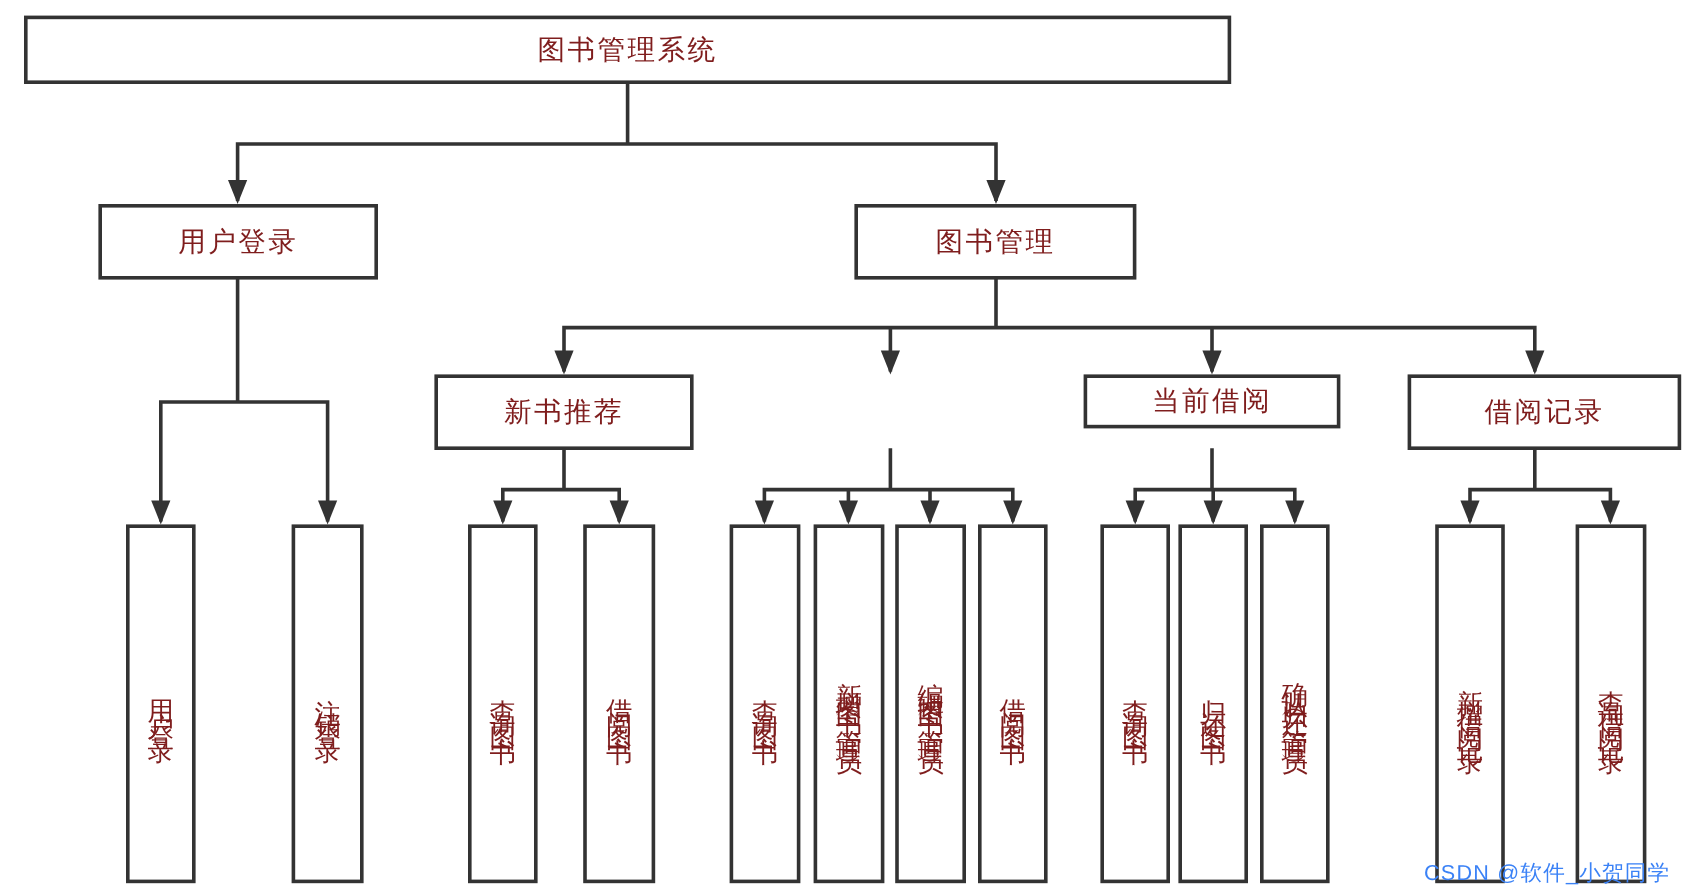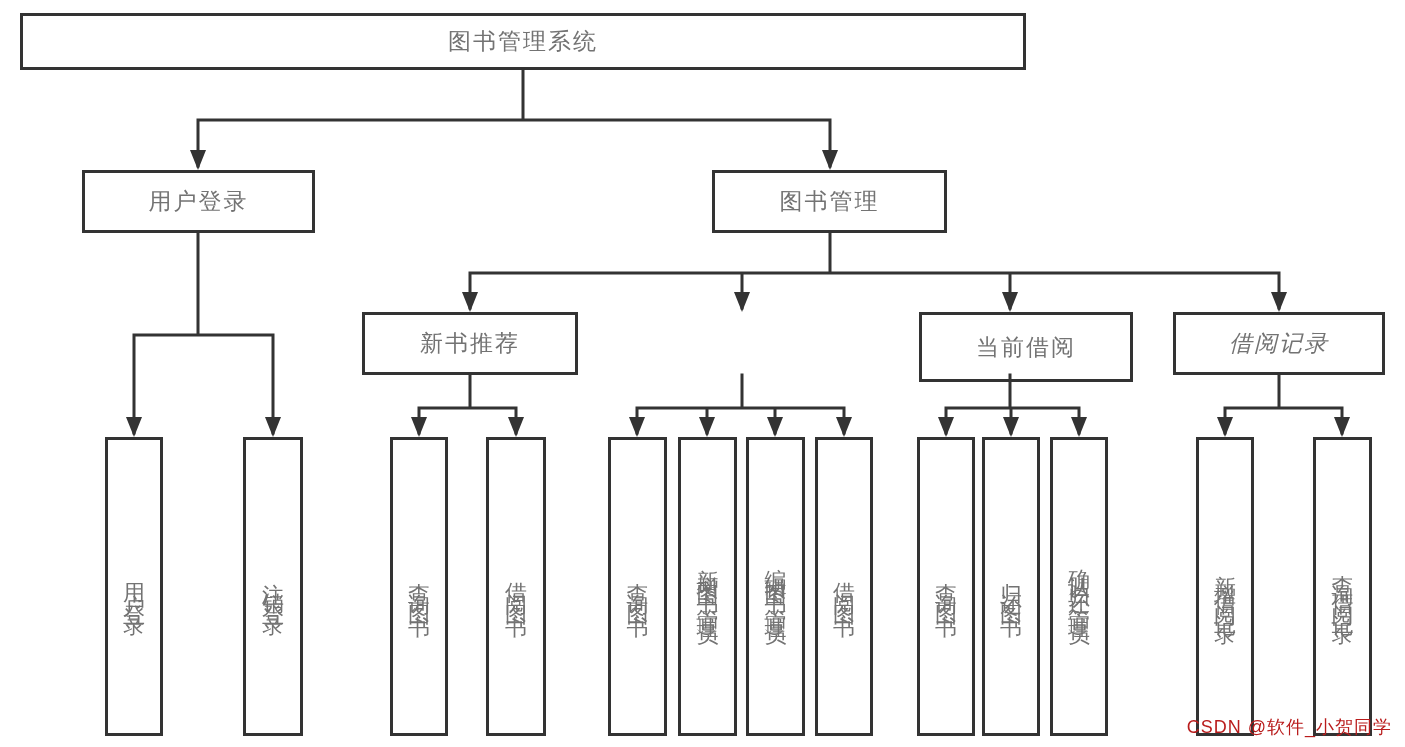--- a/index.html
+++ b/index.html
@@ -28,53 +28,53 @@
   .node {
     position: absolute;
     box-sizing: border-box;
     border: 3px solid #333333;
     background: #ffffff;
     display: flex;
     align-items: center;
     justify-content: center;
     font-size: 23px;
     letter-spacing: 2px;
-    color: #737373;
+    color: #7f1d1d;
     z-index: 2;
     white-space: nowrap;
   }
   .leaf {
     writing-mode: vertical-rl;
     text-orientation: mixed;
     font-size: 22px;
     line-height: 1;
     white-space: normal;
   }
   .vt4 { letter-spacing: 11px; }
   .vt6 { letter-spacing: 10px; }
   .vt9 { letter-spacing: 8px; }
   .watermark {
     position: absolute;
     right: 13px;
     bottom: 8px;
     font-size: 18px;
     letter-spacing: 1px;
-    color: #b91c1c;
+    color: #3b82f6;
     z-index: 5;
     white-space: nowrap;
     text-align: center;
   }
   
   #root-node      { left: 20px;   top: 13px;  width: 1006px; height: 57px; }
   #n-user-login   { left: 82px;   top: 170px; width: 233px;  height: 63px; }
   #n-book-mgmt    { left: 712px;  top: 170px; width: 235px;  height: 63px; }
   #n-new-book     { left: 362px;  top: 312px; width: 216px;  height: 63px; }
   #n-book-borrow  { left: 635px;  top: 312px; width: 215px;  height: 63px; }
-  #n-cur-borrow   { left: 903px;  top: 312px; width: 214px;  height: 70px; margin-left: 16px; }
-  #n-borrow-rec   { left: 1173px; top: 312px; width: 212px;  height: 63px; font-style: italic; }
+  #n-cur-borrow   { left: 903px;  top: 312px; width: 214px;  height: 45px; }
+  #n-borrow-rec   { left: 1173px; top: 312px; width: 228px;  height: 63px; }
   .leaf           { top: 437px;   height: 299px; }
   #l-a1 { left: 105px;  width: 58px; }
   #l-a2 { left: 243px;  width: 60px; }
   #l-b1 { left: 390px;  width: 58px; }
   #l-b2 { left: 486px;  width: 60px; }
   #l-c1 { left: 608px;  width: 59px; }
   #l-c2 { left: 678px;  width: 59px; }
   #l-c3 { left: 746px;  width: 59px; }
   #l-c4 { left: 815px;  width: 58px; }
   #l-d1 { left: 917px;  width: 58px; }

